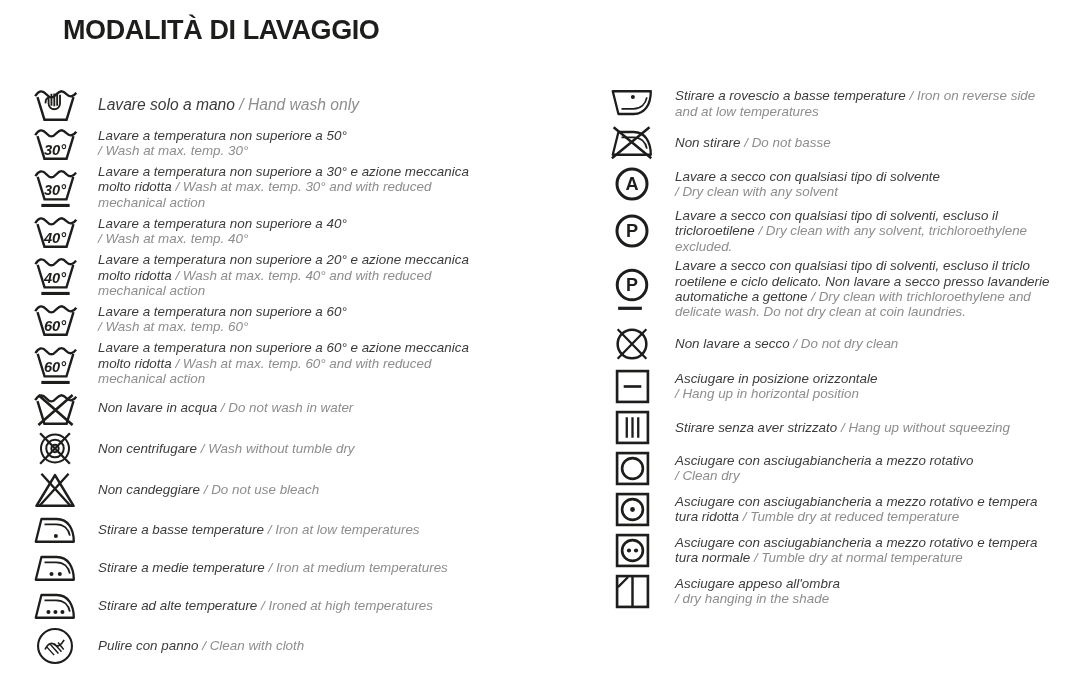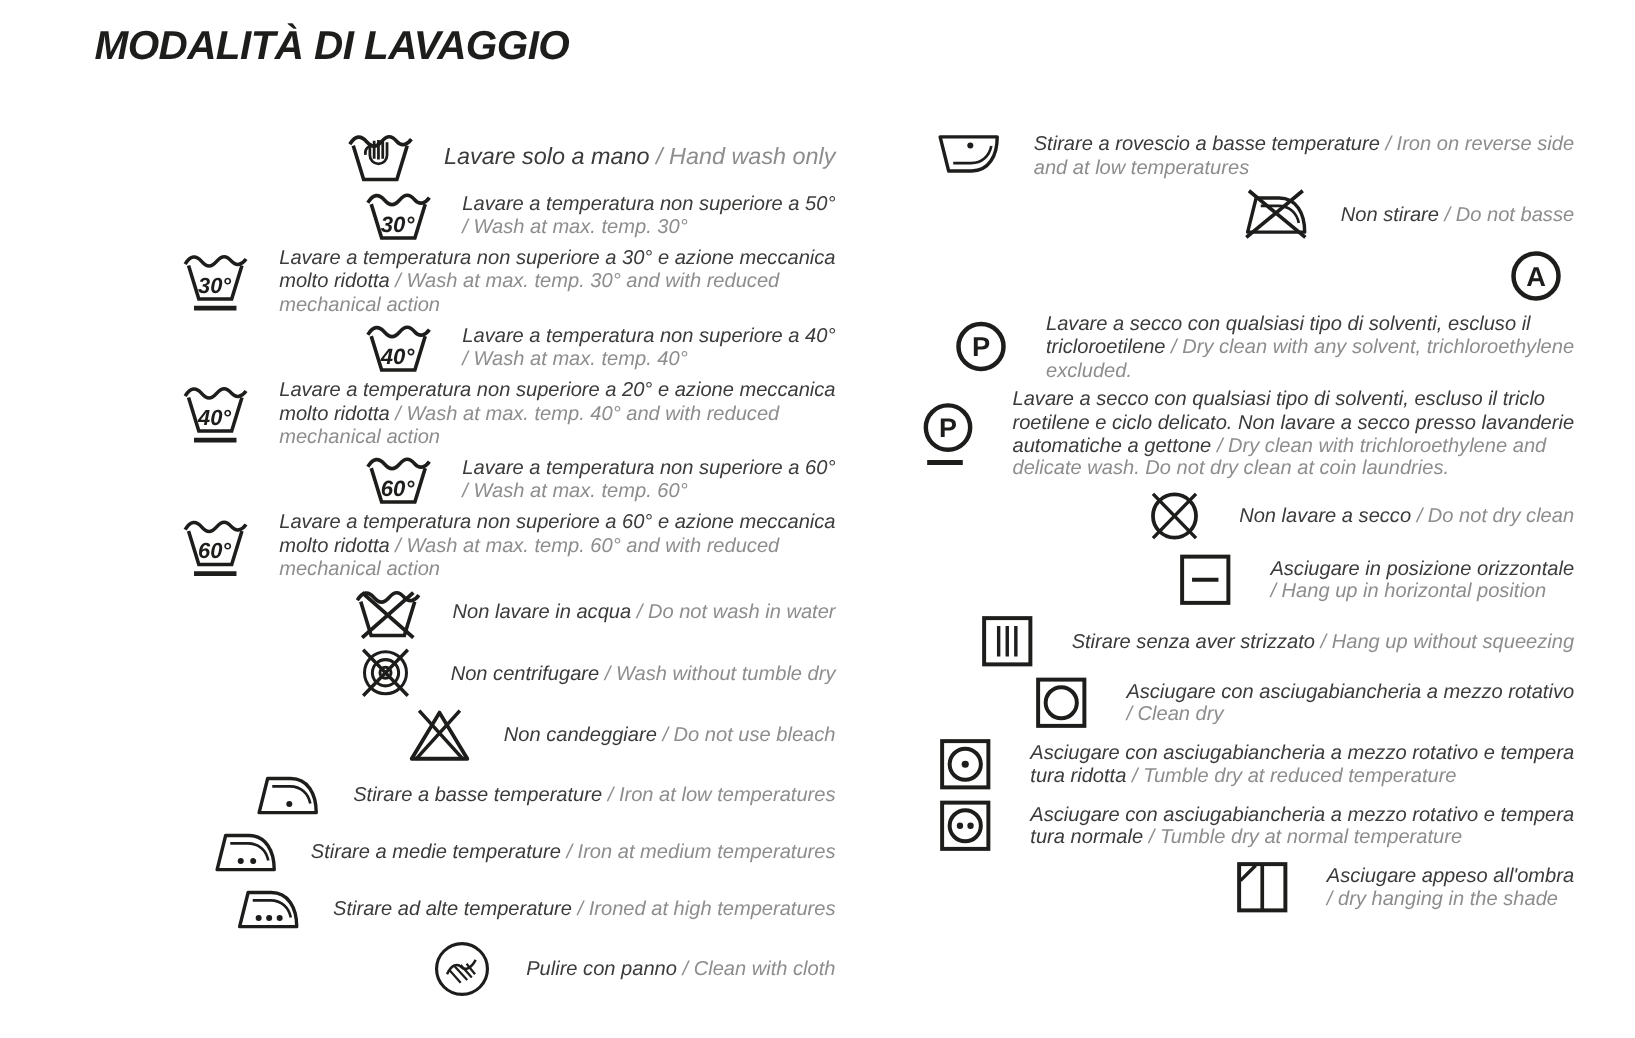--- a/index.html
+++ b/index.html
@@ -5,24 +5,24 @@
   html,body{margin:0;padding:0;background:#fff;}
   body{
     width:1090px;height:692px;overflow:hidden;
     font-family:"Liberation Sans", sans-serif;
     --ink:#1d1d1b; --it:#3b3b3a; --en:#8d8d8d;
   }
   .page{padding:15px 0 0 30px;}
   .page-title{
     margin:0 0 0 33px;
     font-size:27px;font-weight:bold;color:var(--ink);
-    letter-spacing:-0.4px;line-height:1.15;font-style:italic;
+    letter-spacing:-0.4px;line-height:1.15;
   }
   .columns{display:flex;margin-top:40px;}
-  .col{display:flex;flex-direction:column;align-items:flex-end;}
+  .col{display:flex;flex-direction:column;}
   .col-left{width:527px;margin-right:50px;row-gap:3px;}
   .col-right{row-gap:4px;}
   .row{display:flex;align-items:center;}
   .icon-cell{
     width:50px;min-width:50px;
     display:flex;justify-content:center;align-items:center;
   }
   .icon-cell svg{display:block;}
   .txt{
     margin:0 0 0 18px;
@@ -258,20 +258,24 @@
             <span class="line"><span class="it">Non stirare</span> <span class="en">/ Do not basse</span></span>
           </p>
         </div>
         <div class="row">
           <span class="icon-cell">
             <svg width="40" height="40" viewBox="0 0 44 44" fill="none" stroke="var(--ink)" stroke-width="2.6">
               <circle cx="22" cy="22" r="16.5" stroke-width="3.3"></circle>
               <text x="22" y="29" text-anchor="middle" font-size="20" font-weight="bold" fill="var(--ink)" stroke="none">A</text>
             </svg>
           </span>
+          <p class="txt">
+            <span class="line"><span class="it">Lavare a secco con qualsiasi tipo di solvente</span></span>
+            <span class="line"><span class="en">/ Dry clean with any solvent</span></span>
+          </p>
         </div>
         <div class="row">
           <span class="icon-cell">
             <svg width="40" height="40" viewBox="0 0 44 44" fill="none" stroke="var(--ink)" stroke-width="2.6">
               <circle cx="22" cy="22" r="16.5" stroke-width="3.3"></circle>
               <text x="22" y="29" text-anchor="middle" font-size="20" font-weight="bold" fill="var(--ink)" stroke="none">P</text>
             </svg>
           </span>
           <p class="txt">
             <span class="line"><span class="it">Lavare a secco con qualsiasi tipo di solventi, escluso il</span></span>

